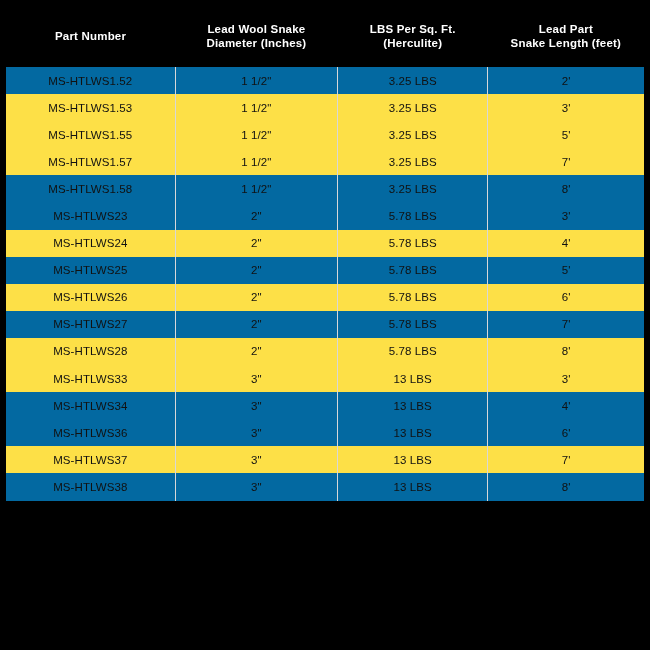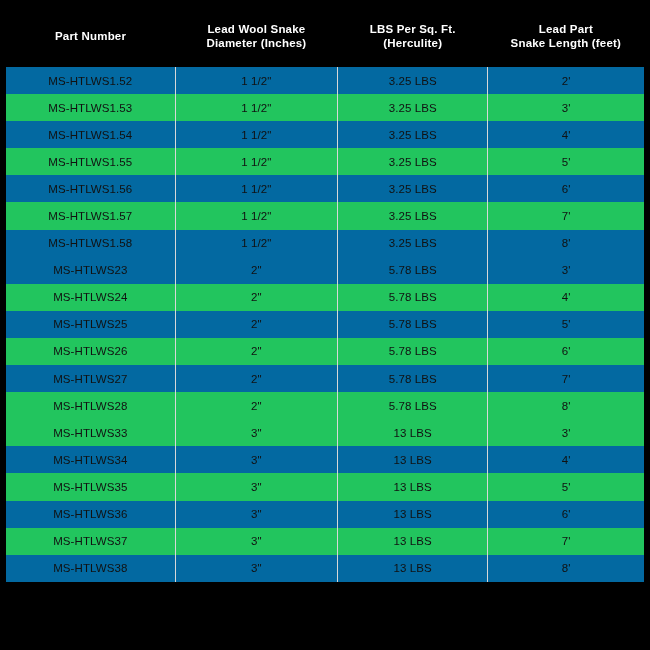--- a/index.html
+++ b/index.html
@@ -48,21 +48,21 @@
     border-right: 1px solid #d8d8d8;
     letter-spacing: 0.1px;
   }
   table.spec td:last-child {
     border-right: none;
   }
   tr.odd td {
     background: #0369a1;
   }
   tr.even td {
-    background: #22c55e;
+    background: #fde047;
   }
   col.c1 { width: 26.5%; }
   col.c2 { width: 25.5%; }
   col.c3 { width: 23.5%; }
   col.c4 { width: 24.5%; }
   .hdr-line { display: block; }
 </style>
 </head>
 <body>
 
@@ -99,37 +99,25 @@
         <td>1 1/2"</td>
         <td>3.25 LBS</td>
         <td>2'</td>
       </tr>
       <tr class="even">
         <td>MS-HTLWS1.53</td>
         <td>1 1/2"</td>
         <td>3.25 LBS</td>
         <td>3'</td>
       </tr>
-      <tr class="odd">
-        <td>MS-HTLWS1.54</td>
-        <td>1 1/2"</td>
-        <td>3.25 LBS</td>
-        <td>4'</td>
-      </tr>
       <tr class="even">
         <td>MS-HTLWS1.55</td>
         <td>1 1/2"</td>
         <td>3.25 LBS</td>
         <td>5'</td>
-      </tr>
-      <tr class="odd">
-        <td>MS-HTLWS1.56</td>
-        <td>1 1/2"</td>
-        <td>3.25 LBS</td>
-        <td>6'</td>
       </tr>
       <tr class="even">
         <td>MS-HTLWS1.57</td>
         <td>1 1/2"</td>
         <td>3.25 LBS</td>
         <td>7'</td>
       </tr>
       <tr class="odd">
         <td>MS-HTLWS1.58</td>
         <td>1 1/2"</td>
@@ -177,26 +165,20 @@
         <td>3"</td>
         <td>13 LBS</td>
         <td>3'</td>
       </tr>
       <tr class="odd">
         <td>MS-HTLWS34</td>
         <td>3"</td>
         <td>13 LBS</td>
         <td>4'</td>
       </tr>
-      <tr class="even">
-        <td>MS-HTLWS35</td>
-        <td>3"</td>
-        <td>13 LBS</td>
-        <td>5'</td>
-      </tr>
       <tr class="odd">
         <td>MS-HTLWS36</td>
         <td>3"</td>
         <td>13 LBS</td>
         <td>6'</td>
       </tr>
       <tr class="even">
         <td>MS-HTLWS37</td>
         <td>3"</td>
         <td>13 LBS</td>

